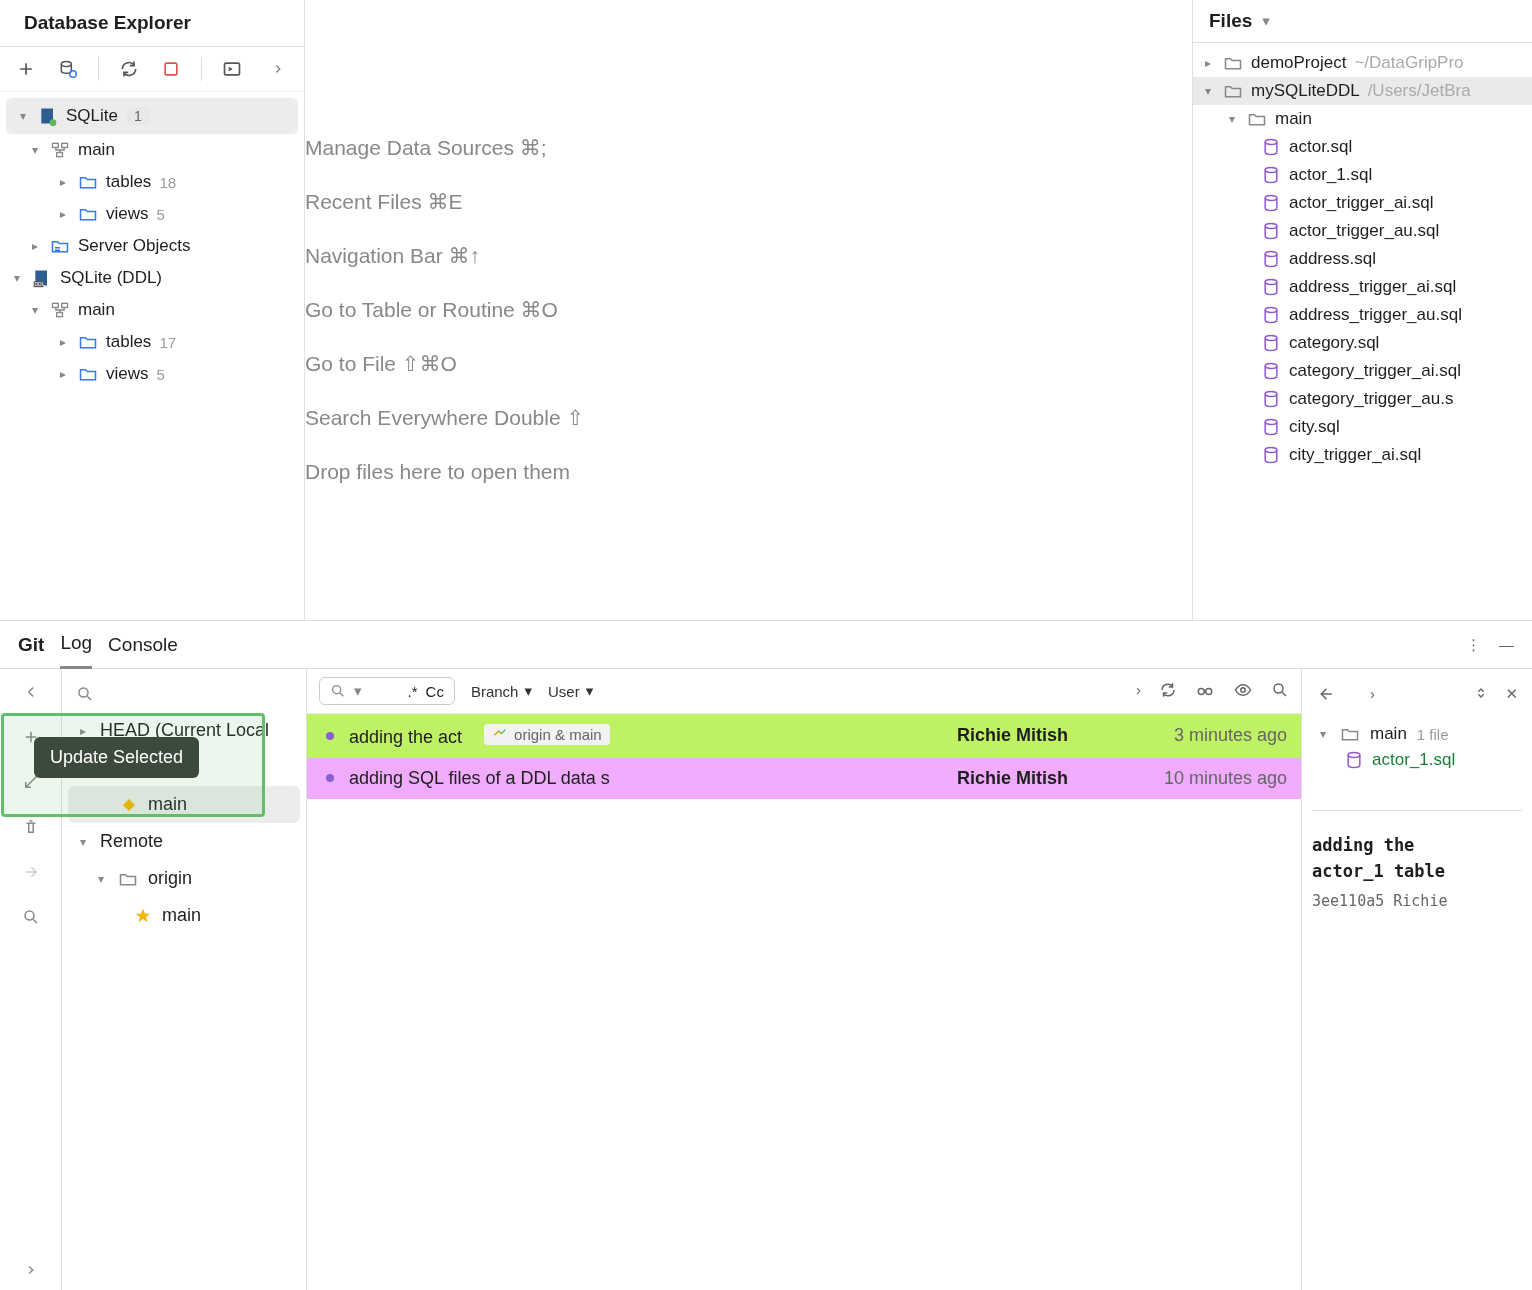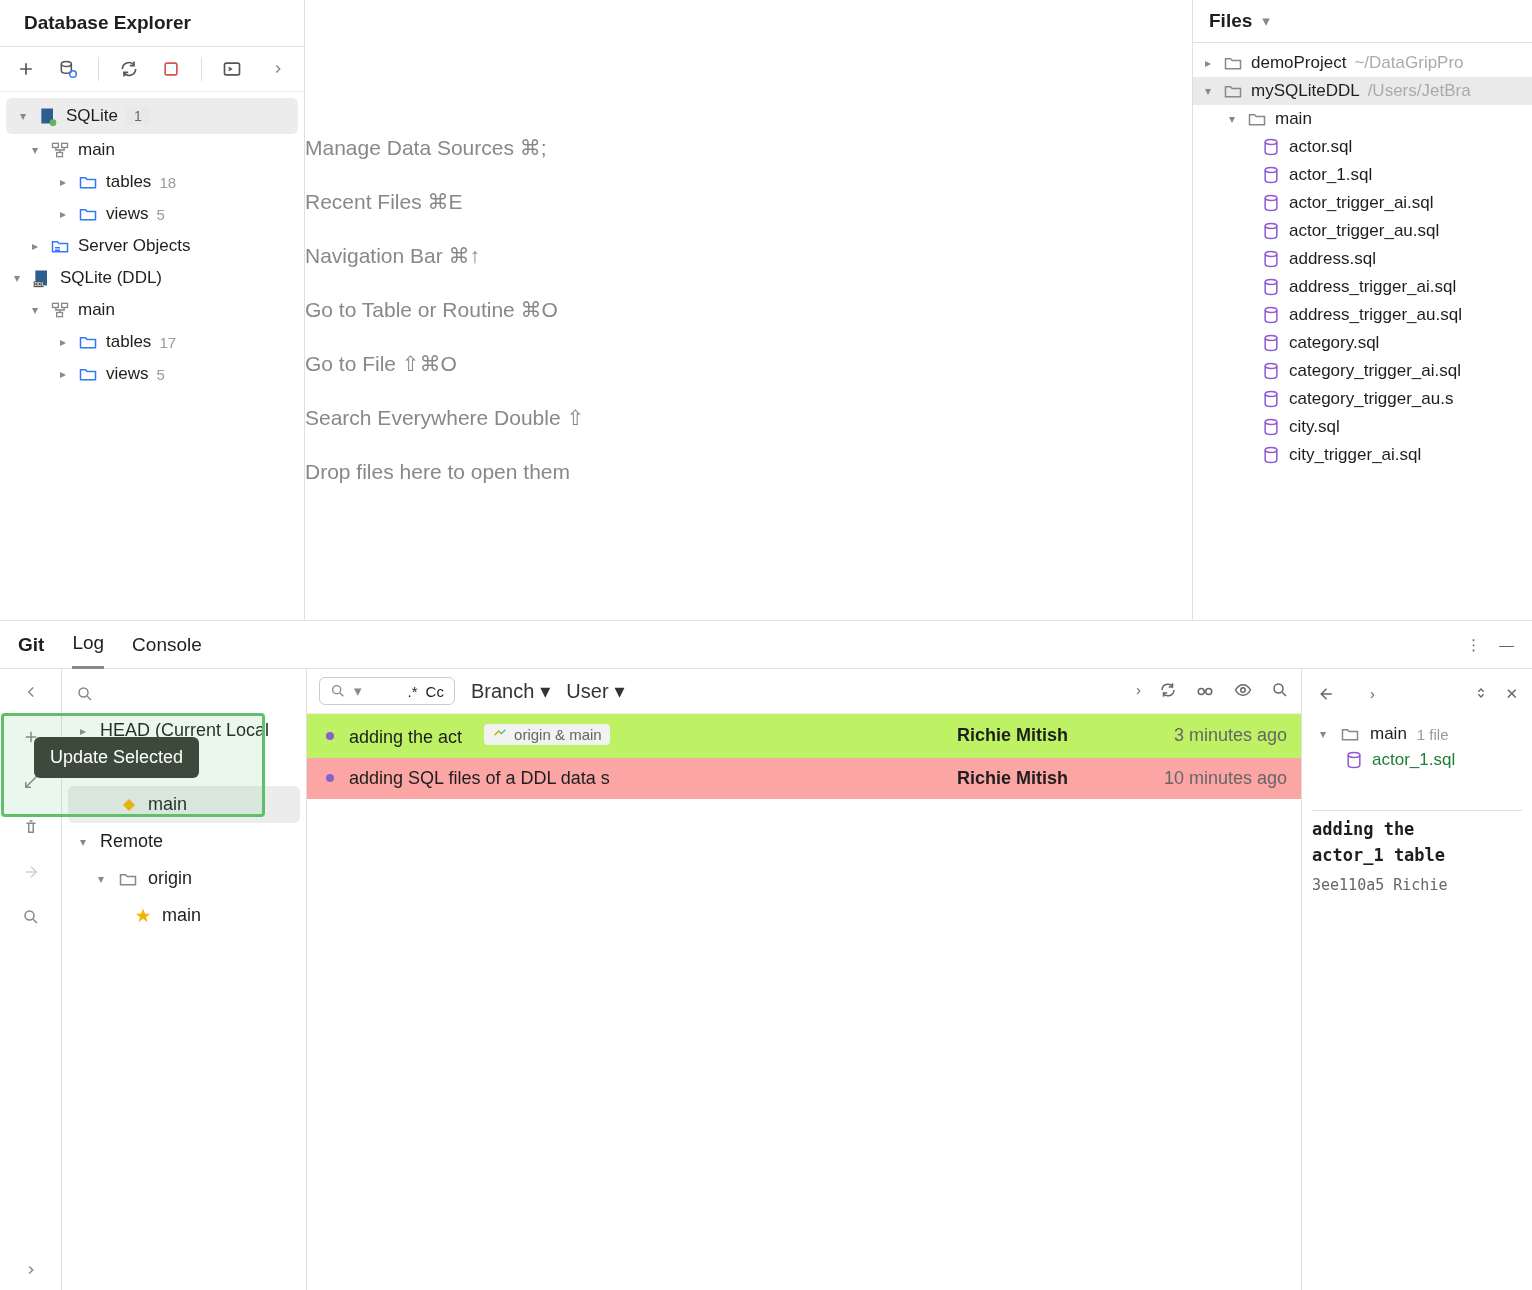--- a/index.html
+++ b/index.html
@@ -29,57 +29,57 @@
 .right-title { font-size: 19px; font-weight: 600; }
 .files-tree { padding: 6px 0; overflow-y: auto; flex: 1; }
 .files-row { display: flex; align-items: center; padding: 4px 10px; gap: 8px; font-size: 17px; cursor: pointer; white-space: nowrap; }
 .files-row.selected { background: #eaeaea; }
 .files-row .path { color: #aaa; }
 .file-indent-0 { padding-left: 8px; }
 .file-indent-1 { padding-left: 32px; }
 .file-indent-2 { padding-left: 68px; }
 
 .bottom { display: flex; flex-direction: column; border-top: 1px solid #e0e0e0; flex: 1; }
-.git-tabs { display: flex; align-items: center; padding: 0 18px; border-bottom: 1px solid #e0e0e0; height: 48px; gap: 28px; }
+.git-tabs { display: flex; align-items: center; padding: 0 18px; border-bottom: 1px solid #e0e0e0; height: 48px; gap: 16px; }
 .git-tab { font-size: 19px; padding: 12px 0; cursor: pointer; }
 .git-tab.bold { font-weight: 600; }
 .git-tab.active { border-bottom: 3px solid #888; }
 .git-tabs-right { margin-left: auto; display: flex; gap: 18px; color: #666; }
 
 .git-body { display: flex; flex: 1; overflow: hidden; }
 .git-left-strip { width: 62px; border-right: 1px solid #e0e0e0; display: flex; flex-direction: column; align-items: center; padding-top: 14px; gap: 24px; color: #888; }
 .git-branches { width: 245px; border-right: 1px solid #e0e0e0; display: flex; flex-direction: column; padding-top: 10px; position: relative; }
 .branch-search { padding: 6px 14px; }
 .branch-row { display: flex; align-items: center; padding: 8px 14px; gap: 10px; font-size: 18px; cursor: pointer; }
 .branch-row.indent { padding-left: 32px; }
 .branch-row.indent2 { padding-left: 52px; }
 .branch-row.selected { background: #ececec; margin: 0 6px; border-radius: 6px; }
 
 .tooltip { position: absolute; background: #3b4a3b; color: #fff; padding: 10px 16px; border-radius: 6px; font-size: 18px; white-space: nowrap; z-index: 10; }
 .highlight-box { position: absolute; border: 3px solid #5ec16a; background: rgba(94,193,106,0.12); border-radius: 4px; pointer-events: none; z-index: 5; }
 
 .git-log { flex: 1; display: flex; flex-direction: column; border-right: 1px solid #e0e0e0; }
 .log-toolbar { display: flex; align-items: center; padding: 8px 12px; gap: 16px; border-bottom: 1px solid #eee; }
 .log-search { display: flex; align-items: center; border: 1px solid #ccc; border-radius: 6px; padding: 4px 10px; gap: 8px; font-size: 15px; }
-.log-filter { color: #333; font-size: 20px; display: flex; align-items: center; gap: 6px; cursor: pointer; }
+.log-filter { color: #333; font-size: 15px; display: flex; align-items: center; gap: 6px; cursor: pointer; }
 .log-toolbar-right { margin-left: auto; display: flex; gap: 18px; color: #666; }
 .log-list { flex: 1; }
 .log-row { display: flex; align-items: center; padding: 10px 14px; font-size: 18px; gap: 10px; }
-.log-row.sel { background: #fca5a5; }
+.log-row.sel { background: #f0abfc; }
 .log-graph { width: 18px; display: flex; align-items: center; justify-content: center; }
 .log-msg { flex: 1; white-space: nowrap; overflow: hidden; text-overflow: ellipsis; }
 .log-author { font-weight: 600; width: 160px; }
 .log-time { color: #666; width: 160px; text-align: right; }
 .branch-tag { background: #f2f2f2; border-radius: 4px; padding: 2px 8px; font-size: 15px; color: #666; display: flex; align-items: center; gap: 6px; }
 
 .git-detail { width: 230px; display: flex; flex-direction: column; padding: 10px; }
 .detail-toolbar { display: flex; gap: 16px; color: #666; padding: 6px 4px 12px; }
 .detail-tree-row { display: flex; align-items: center; gap: 10px; padding: 6px 4px; font-size: 17px; }
 .detail-file { padding-left: 32px; color: #1a7f37; font-size: 17px; display:flex; align-items:center; gap:8px;}
-.commit-msg { border-top: 1px solid #e0e0e0; margin-top: 40px; padding-top: 6px; font-family: ui-monospace, "SF Mono", monospace; font-size: 17px; font-weight: 600; line-height: 1.5; }
+.commit-msg { border-top: 1px solid #e0e0e0; margin-top: 40px; padding-top: 22px; font-family: ui-monospace, "SF Mono", monospace; font-size: 17px; font-weight: 600; line-height: 1.5; }
 .commit-hash { font-family: ui-monospace, monospace; color: #666; font-size: 15px; margin-top: 8px; }
 
 svg { flex-shrink: 0; }
 .ico { width: 20px; height: 20px; }
 </style>
 </head>
 <body>
 
 <div class="app">
   <div class="top">

